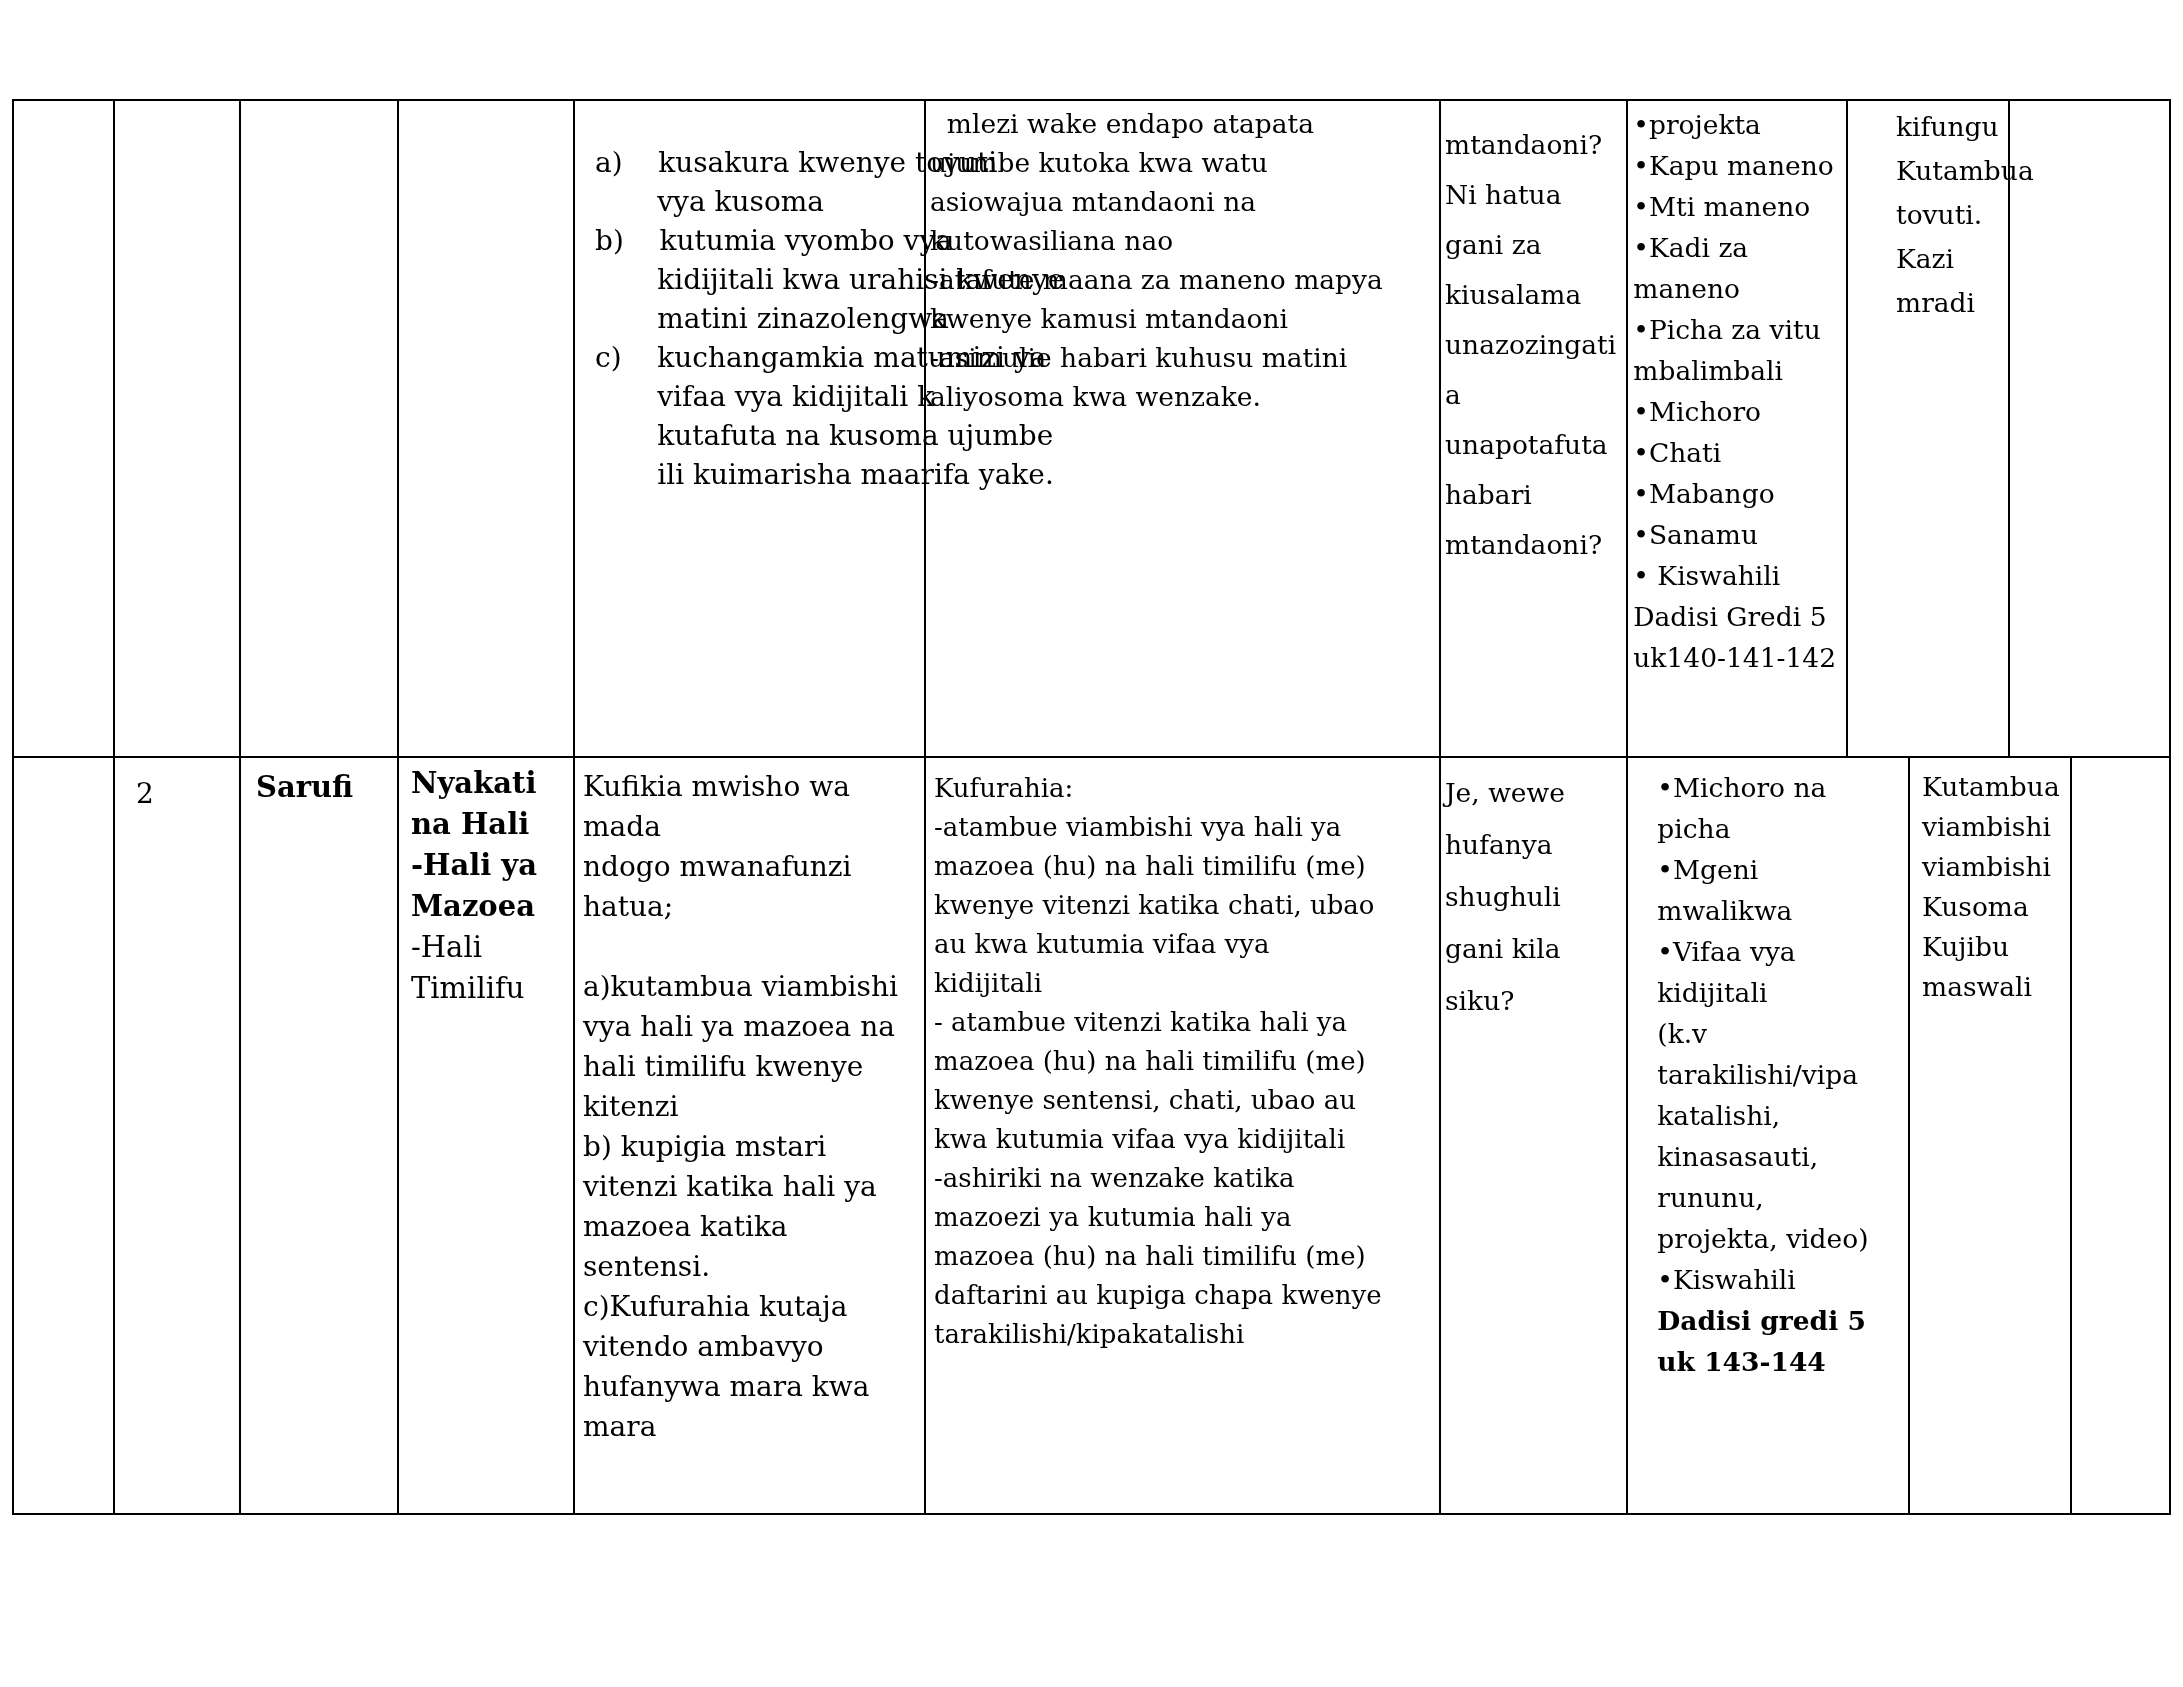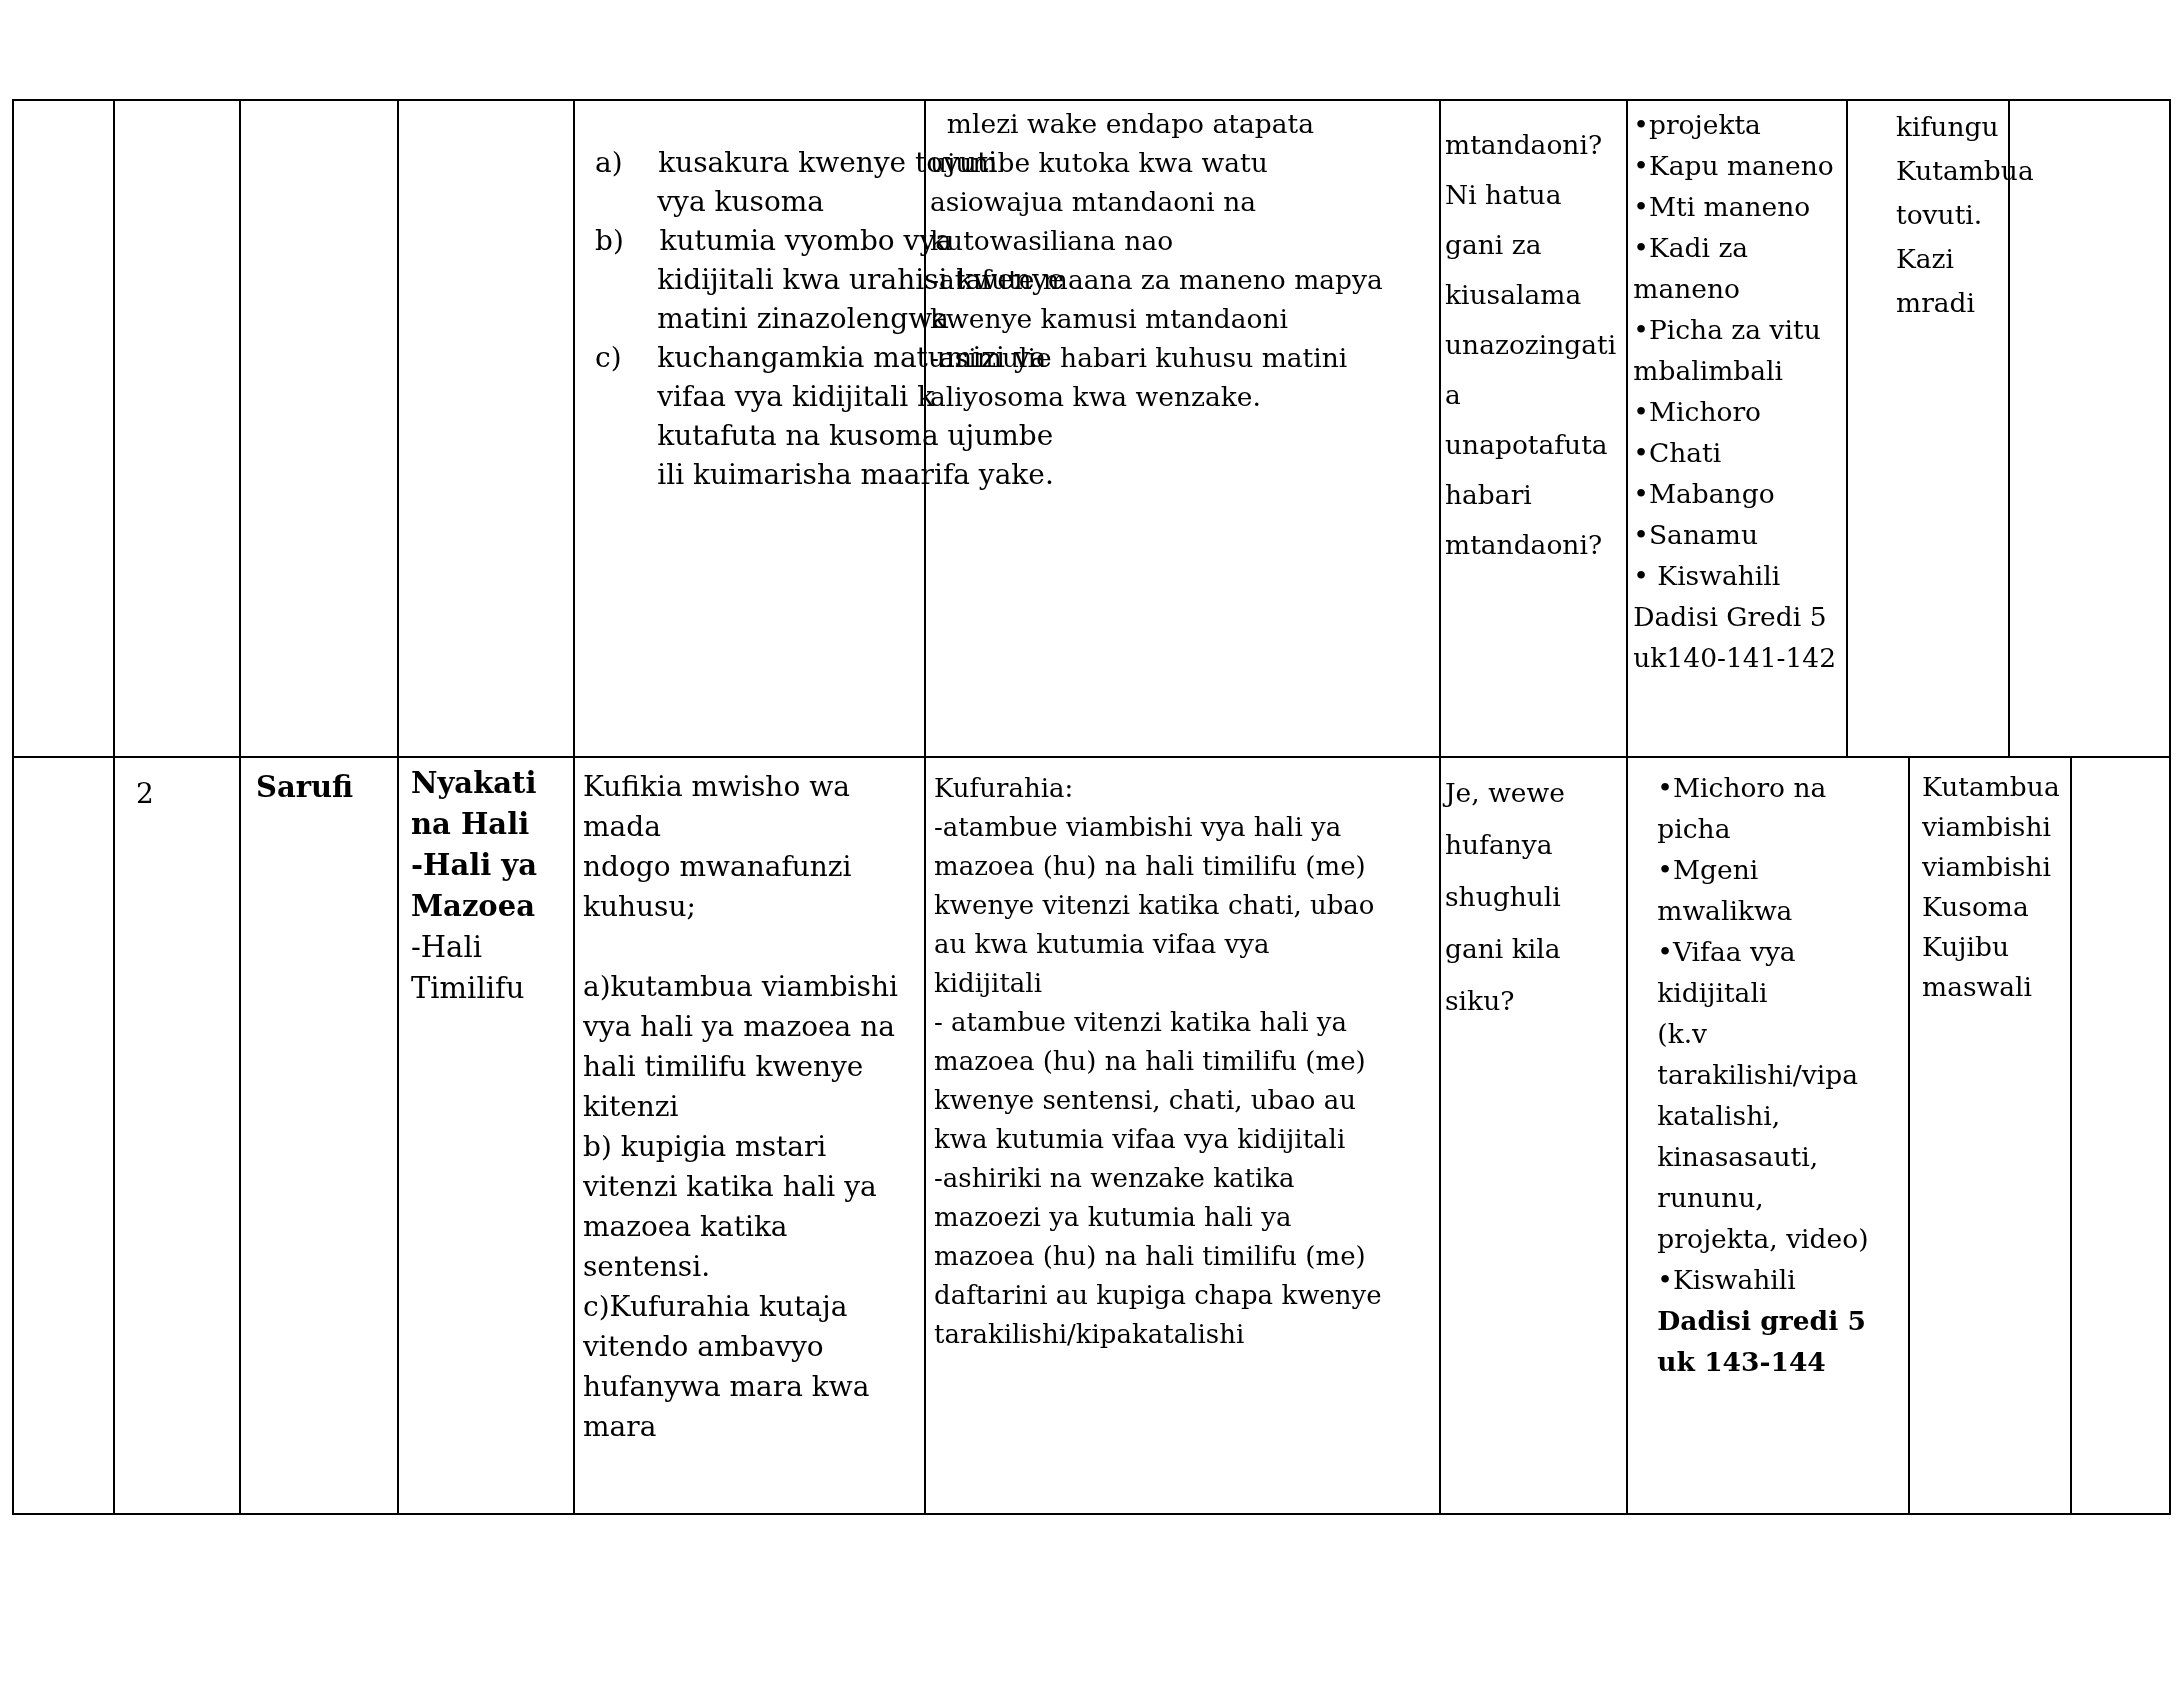--- a/index.html
+++ b/index.html
@@ -120,21 +120,21 @@
           <div class="ln b">na Hali</div>
           <div class="ln b">-Hali ya</div>
           <div class="ln b">Mazoea</div>
           <div class="ln">-Hali</div>
           <div class="ln">Timilifu</div>
         </div>
         <div class="cell c5" style="width: 351px;">
           <div class="ln">Kufikia mwisho wa</div>
           <div class="ln">mada</div>
           <div class="ln">ndogo mwanafunzi</div>
-          <div class="ln">kuhusu;</div>
+          <div class="ln">hatua;</div>
           <div class="ln"> </div>
           <div class="ln">a)kutambua viambishi</div>
           <div class="ln">vya hali ya mazoea na</div>
           <div class="ln">hali timilifu kwenye</div>
           <div class="ln">kitenzi</div>
           <div class="ln">b) kupigia mstari</div>
           <div class="ln">vitenzi katika hali ya</div>
           <div class="ln">mazoea katika</div>
           <div class="ln">sentensi.</div>
           <div class="ln">c)Kufurahia kutaja</div>

